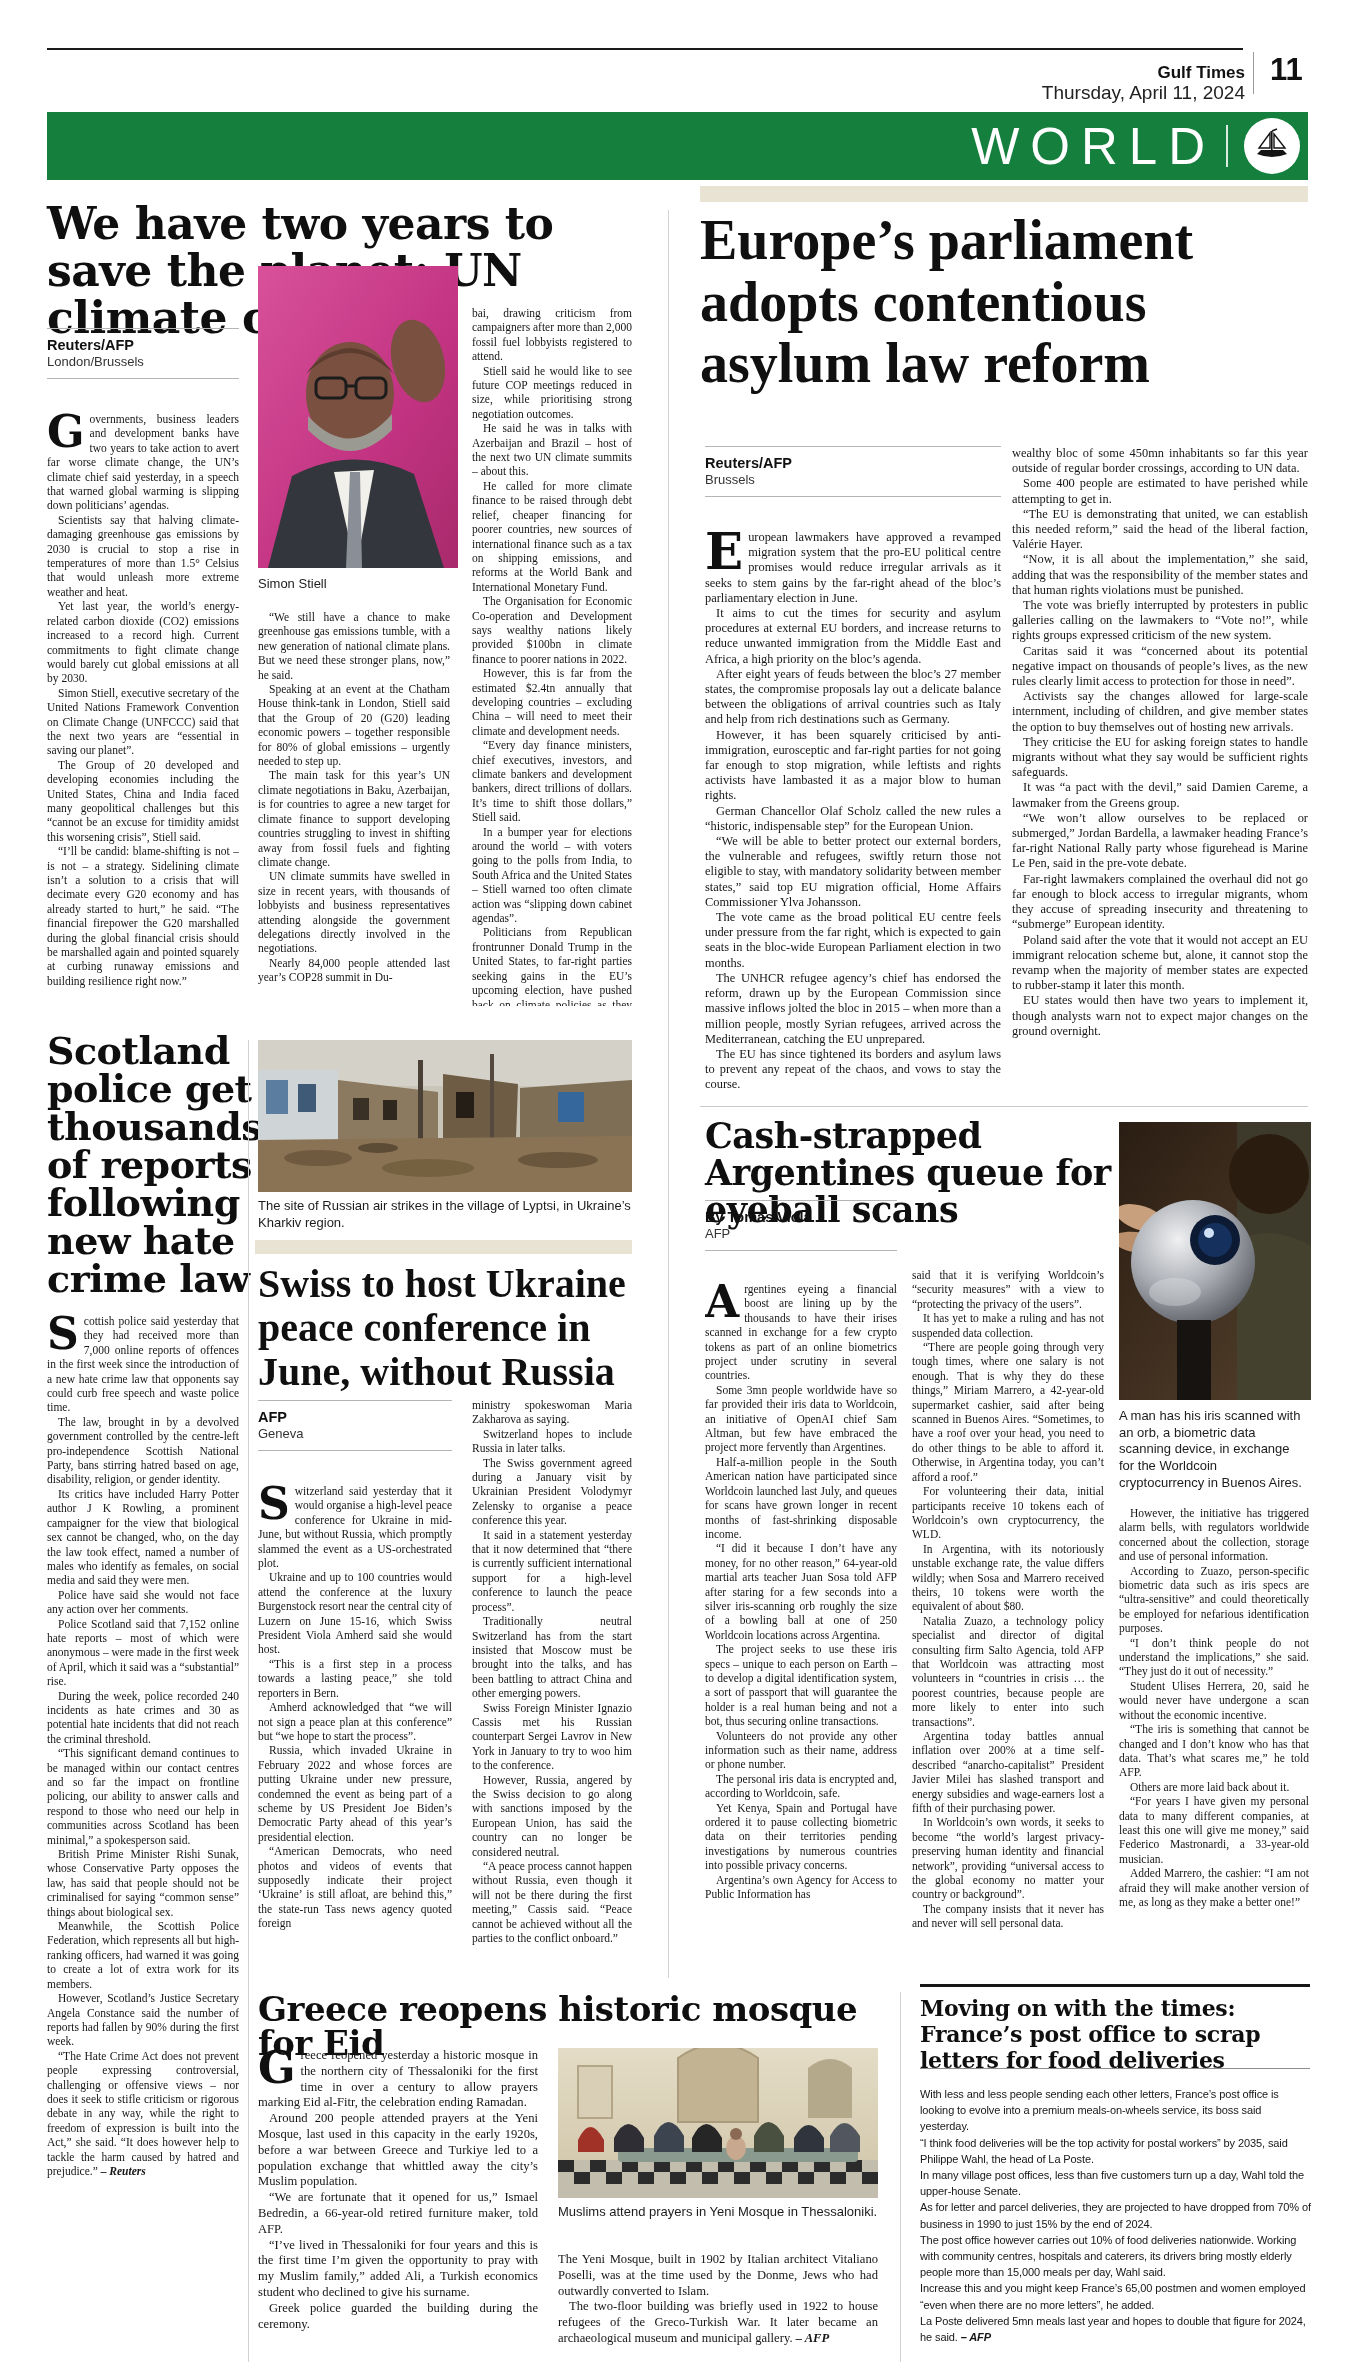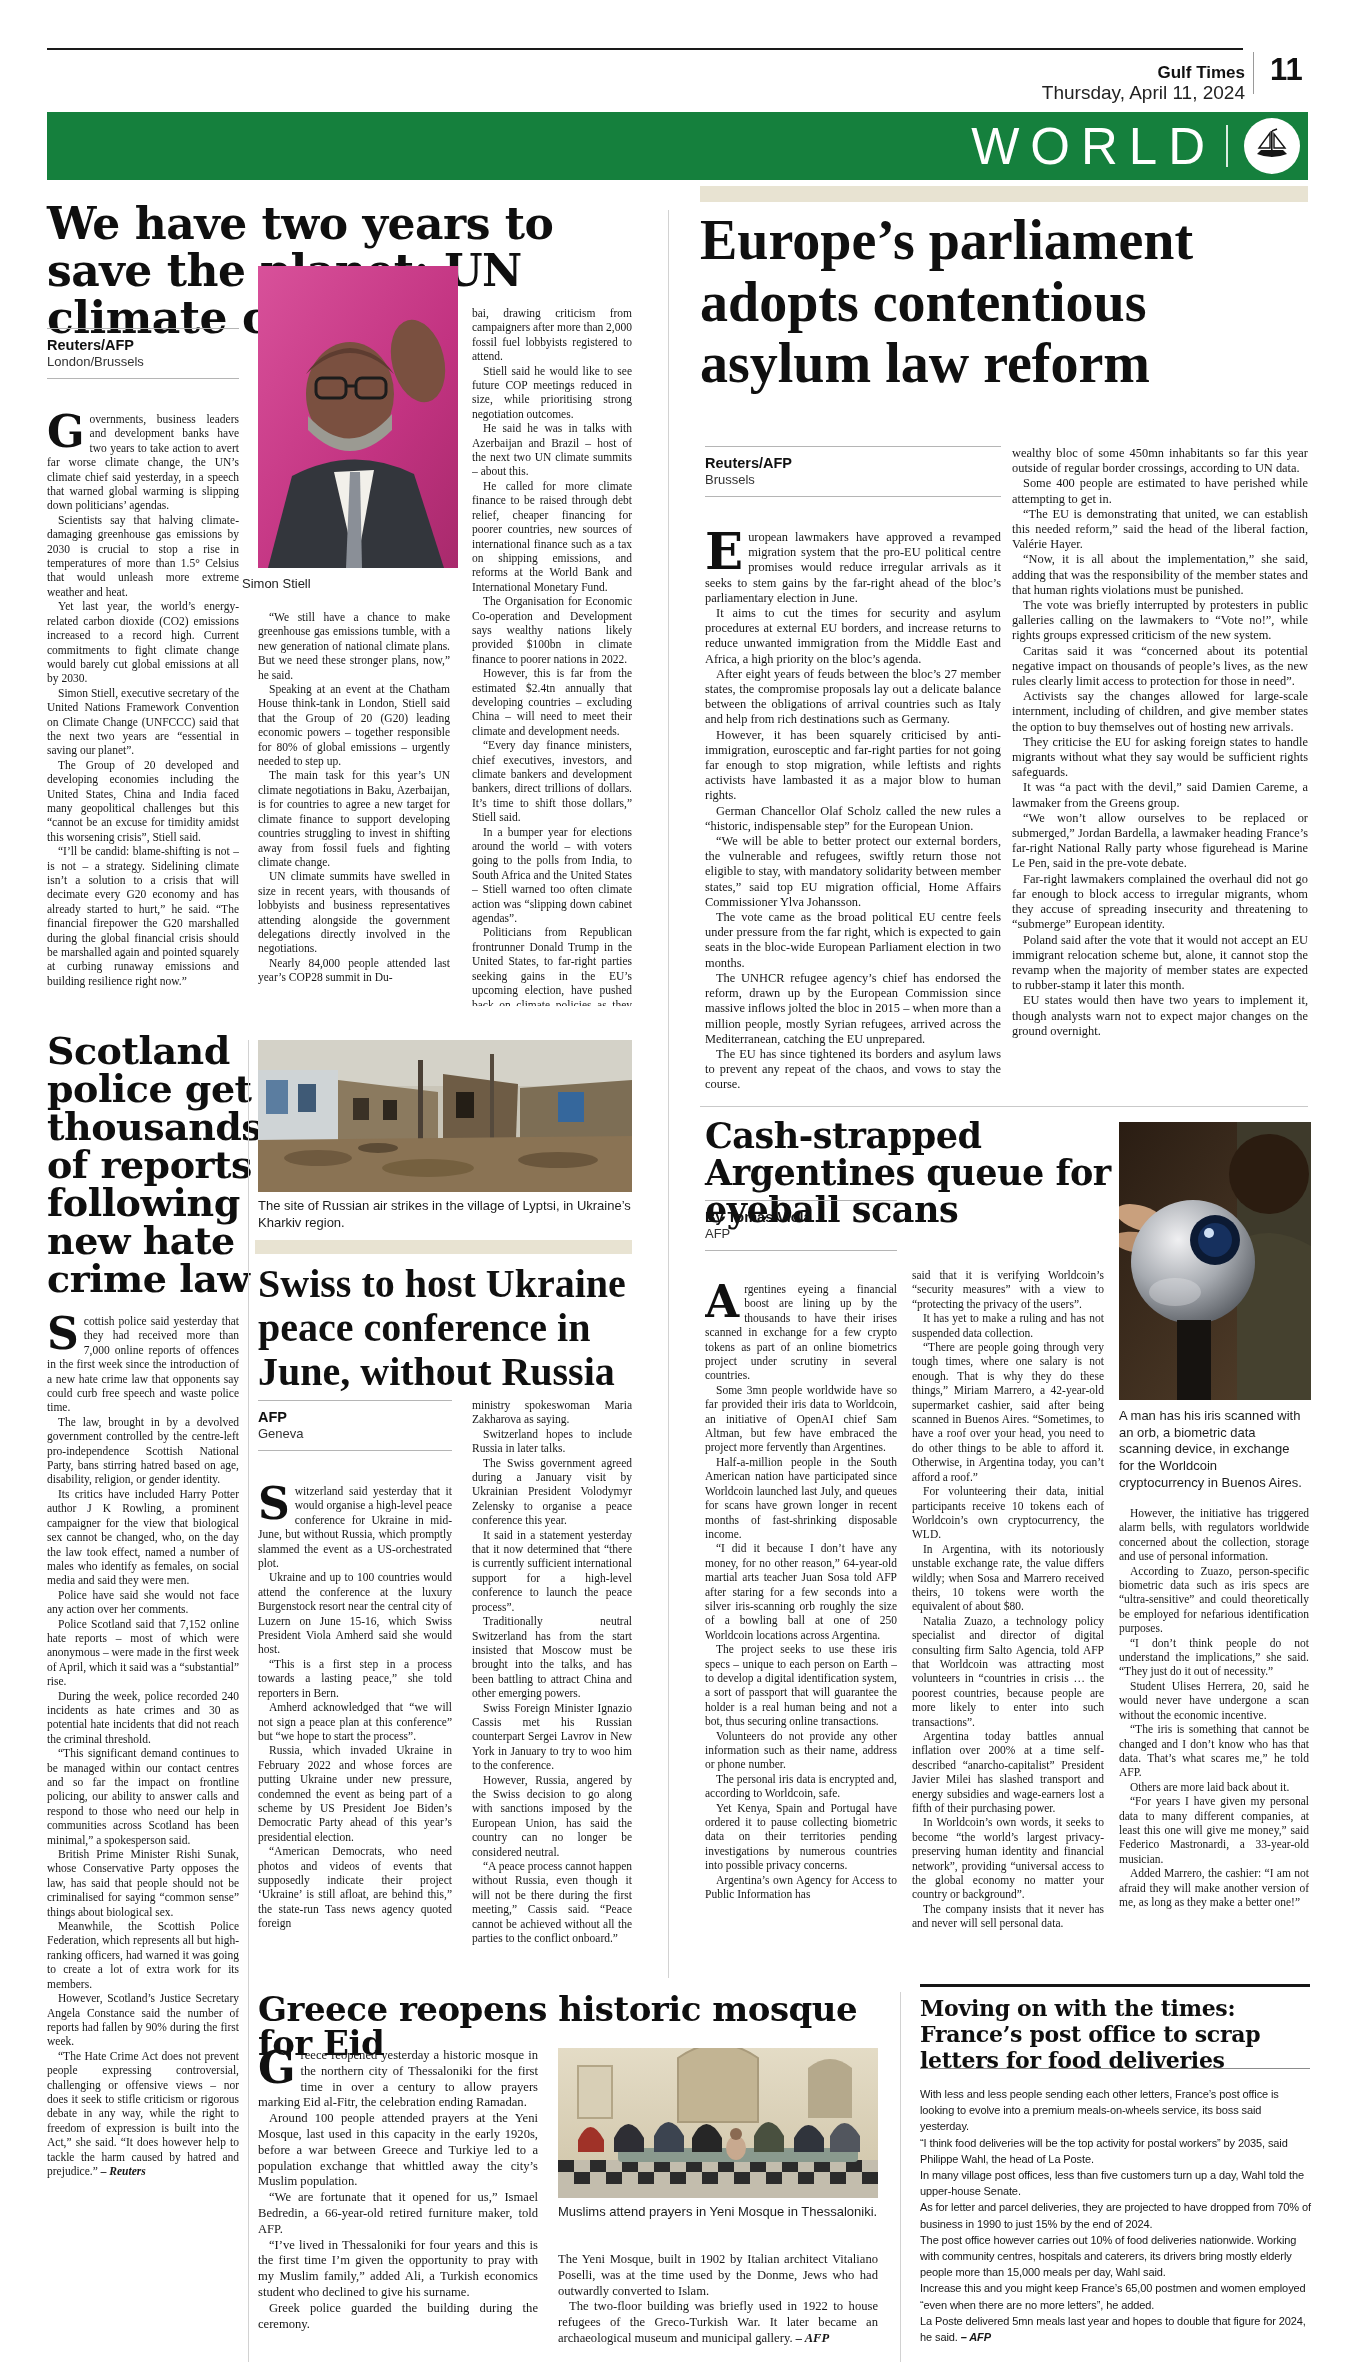--- a/index.html
+++ b/index.html
@@ -105,21 +105,21 @@
     <polygon points="76,206 116,204 98,302" fill="#f2f0ea"></polygon>
     <polygon points="92,206 102,206 104,302 88,302" fill="#8a8f97"></polygon>
     <ellipse cx="92" cy="128" rx="44" ry="52" fill="#7a5040"></ellipse>
     <path d="M50 150 Q92 196 134 148 L134 164 Q92 206 50 164 Z" fill="#9b9a92"></path>
     <rect x="58" y="112" width="30" height="20" rx="6" fill="none" stroke="#1c1c1c" stroke-width="3"></rect>
     <rect x="98" y="112" width="30" height="20" rx="6" fill="none" stroke="#1c1c1c" stroke-width="3"></rect>
     <line x1="88" y1="120" x2="98" y2="120" stroke="#1c1c1c" stroke-width="3"></line>
     <path d="M48 108 Q92 66 136 108 Q120 84 92 82 Q64 84 48 108 Z" fill="#5d3c30"></path>
   </svg>
 </div>
-<div class="abs caption" style="left:242px;top:576px;width:200px;">Simon Stiell</div>
+<div class="abs caption" style="left:258px;top:576px;width:200px;">Simon Stiell</div>
 
 <div class="abs col" style="left:258px;top:610px;width:192px;height:428px;">
     <p>“We still have a chance to make greenhouse gas emissions tumble, with a new generation of national climate plans. But we need these stronger plans, now,” he said.</p>
     <p>Speaking at an event at the Chatham House think-tank in London, Stiell said that the Group of 20 (G20) leading economic powers – together responsible for 80% of global emissions – urgently needed to step up.</p>
     <p>The main task for this year’s UN climate negotiations in Baku, Azerbaijan, is for countries to agree a new target for climate finance to support developing countries struggling to invest in shifting away from fossil fuels and fighting climate change.</p>
     <p>UN climate summits have swelled in size in recent years, with thousands of lobbyists and business representatives attending alongside the government delegations directly involved in the negotiations.</p>
     <p>Nearly 84,000 people attended last year’s COP28 summit in Du-</p>
   </div>
 
 <div class="abs col cont" style="left:472px;top:306px;width:160px;height:700px;">
@@ -305,21 +305,21 @@
     <p>“The iris is something that cannot be changed and I don’t know who has that data. That’s what scares me,” he told AFP.</p>
     <p>Others are more laid back about it.</p>
     <p>“For years I have given my personal data to many different companies, at least this one will give me money,” said Federico Mastronardi, a 33-year-old musician.</p>
     <p>Added Marrero, the cashier: “I am not afraid they will make another version of me, as long as they make a better one!”</p>
   </div>
 
 <div class="abs slab" style="left:258px;top:1992px;width:630px;font-size:34px;line-height:1.0;">Greece reopens historic mosque for Eid</div>
 
 <div class="abs col" style="left:258px;top:2048px;width:280px;height:314px;font-size:12.6px;line-height:15.8px;">
     <p class="first"><span class="dropcap">G</span>reece reopened yesterday a historic mosque in the northern city of Thessaloniki for the first time in over a century to allow prayers marking Eid al-Fitr, the celebration ending Ramadan.</p>
-    <p>Around 100 people attended prayers at the Yeni Mosque, last used in this capacity in the early 1920s, before a war between Greece and Turkiye led to a population exchange that whittled away the city’s Muslim population.</p>
+    <p>Around 200 people attended prayers at the Yeni Mosque, last used in this capacity in the early 1920s, before a war between Greece and Turkiye led to a population exchange that whittled away the city’s Muslim population.</p>
     <p>“We are fortunate that it opened for us,” Ismael Bedredin, a 66-year-old retired furniture maker, told AFP.</p>
     <p>“I’ve lived in Thessaloniki for four years and this is the first time I’m given the opportunity to pray with my Muslim family,” added Ali, a Turkish economics student who declined to give his surname.</p>
     <p>Greek police guarded the building during the ceremony.</p>
   </div>
 
 <div class="abs photo" style="left:558px;top:2048px;width:320px;height:150px;">
   <svg width="320" height="150" viewBox="0 0 320 150">
     <defs>
       <linearGradient id="wall" x1="0" y1="0" x2="0" y2="1">
         <stop offset="0" stop-color="#e4dcc6"></stop>

